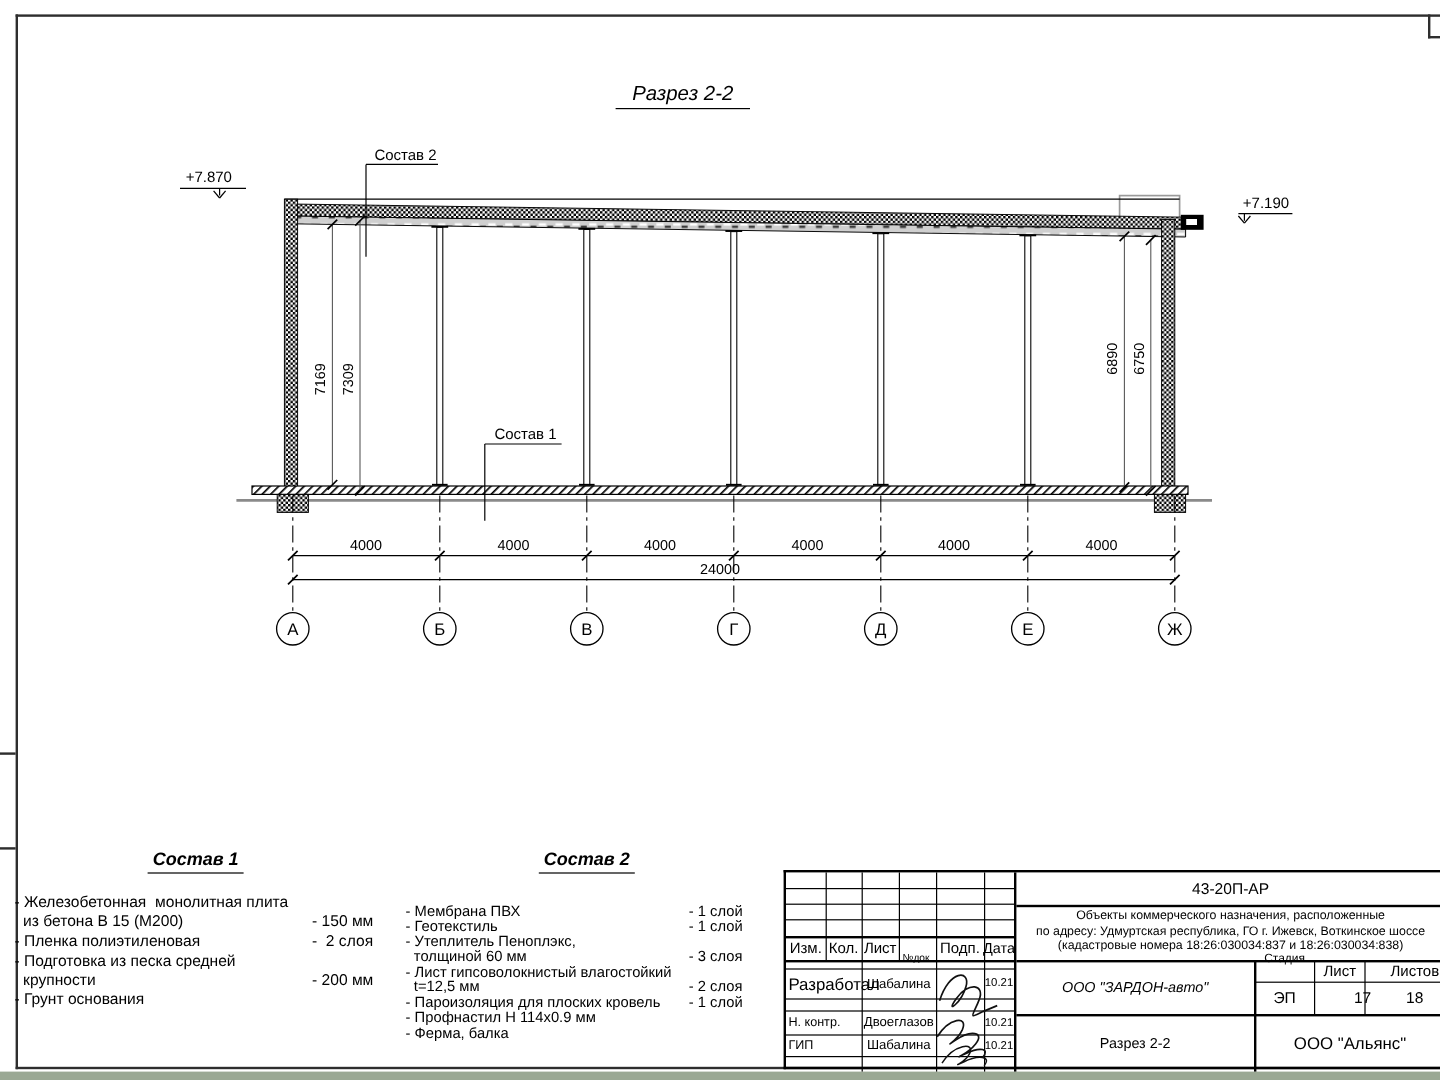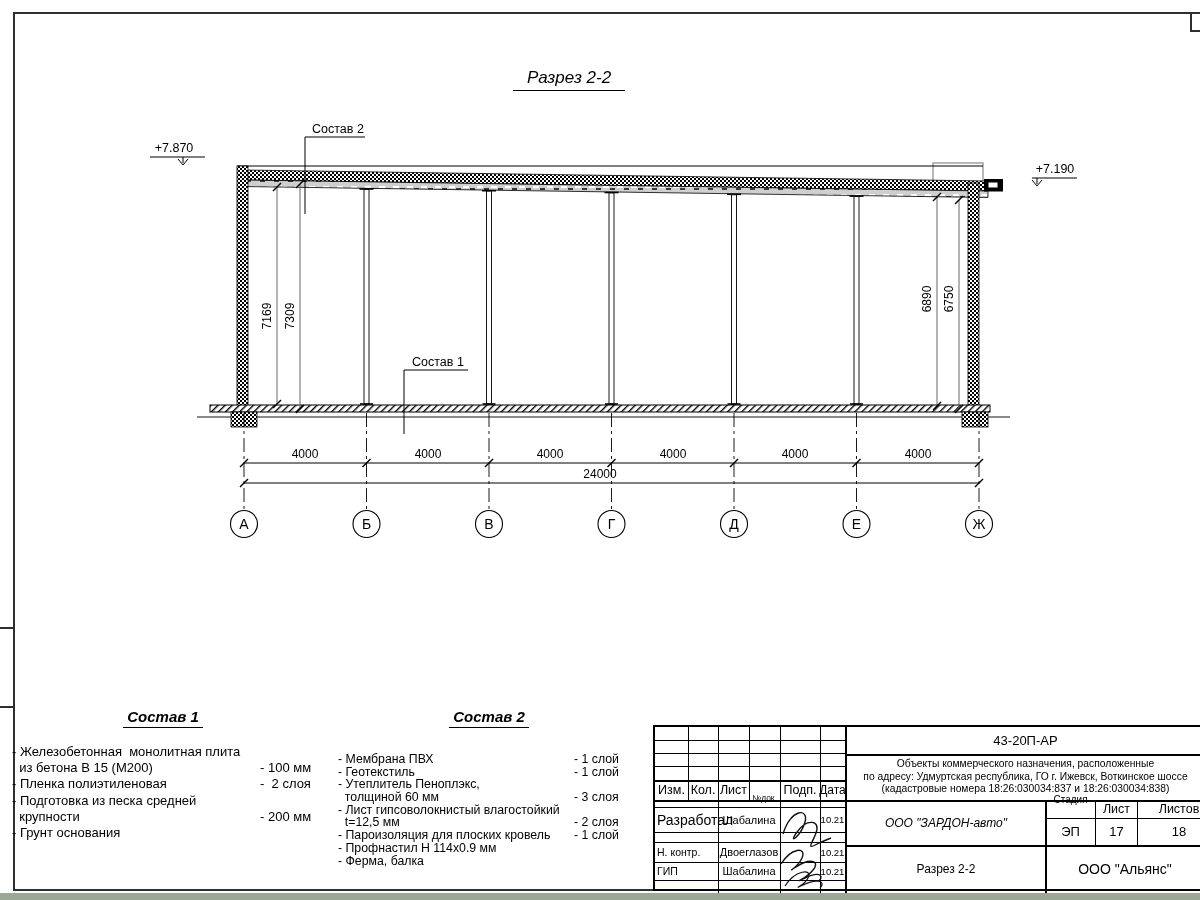--- a/index.html
+++ b/index.html
@@ -205,21 +205,21 @@
     <text class="t125" x="412" y="366">Состав 1</text>
     <line x1="404" y1="370" x2="468" y2="370" stroke="#000" stroke-width="1"></line>
     <line x1="404" y1="370" x2="404" y2="434" stroke="#000" stroke-width="1"></line>
   </g>
 </svg>
 
 <div id="comp1" class="comp">
   <div class="comp-title"><span>Состав 1</span></div>
   <div class="comp-body">
     <div class="comp-line"><span class="comp-text">- Железобетонная  монолитная плита</span><span class="comp-val"></span></div>
-    <div class="comp-line"><span class="comp-text">  из бетона В 15 (М200)</span><span class="comp-val">- 100 мм</span></div>
+    <div class="comp-line"><span class="comp-text">  из бетона В 15 (М200)</span><span class="comp-val">- 150 мм</span></div>
     <div class="comp-line"><span class="comp-text">- Пленка полиэтиленовая</span><span class="comp-val"></span><span class="comp-val">-  2 слоя</span></div>
     <div class="comp-line"><span class="comp-text">- Подготовка из песка средней</span><span class="comp-val"></span></div>
     <div class="comp-line"><span class="comp-text">  крупности</span><span class="comp-val">- 200 мм</span></div>
     <div class="comp-line"><span class="comp-text">- Грунт основания</span><span class="comp-val"></span></div>
   </div>
 </div>
 
 <div id="comp2" class="comp">
   <div class="comp-title"><span>Состав 2</span></div>
   <div class="comp-body">
@@ -295,17 +295,17 @@
   <div class="cellt" style="left:192px;top:27px;width:357px;height:46px;flex-direction:column;font-size:10.3px;line-height:12.5px">
     <span>Объекты коммерческого назначения, расположенные</span>
     <span>по адресу: Удмуртская республика, ГО г. Ижевск, Воткинское шоссе</span>
     <span>(кадастровые номера 18:26:030034:837 и 18:26:030034:838)</span>
   </div>
   <div class="cellt" style="left:192px;top:73px;width:198px;height:45px;font-size:12px;font-style:italic">ООО "ЗАРДОН-авто"</div>
   <div class="cellt" style="left:391px;top:63px;width:49px;height:18px;font-size:10px">Стадия</div>
   <div class="cellt" style="left:441px;top:73px;width:41px;height:18px;font-size:12.5px">Лист</div>
   <div class="cellt" style="left:483px;top:73px;width:82px;height:18px;font-size:12.5px">Листов</div>
   <div class="cellt" style="left:391px;top:91px;width:49px;height:27px;font-size:13px">ЭП</div>
-  <div class="cellt" style="left:441px;top:91px;width:41px;height:27px;font-size:13px">17</div>
+  <div class="cellt" style="left:460px;top:91px;width:41px;height:27px;font-size:13px">17</div>
   <div class="cellt" style="left:483px;top:91px;width:82px;height:27px;font-size:13px">18</div>
   <div class="cellt" style="left:192px;top:118px;width:198px;height:48px;font-size:12px">Разрез 2-2</div>
   <div class="cellt" style="left:391px;top:118px;width:158px;height:48px;font-size:14px">ООО "Альянс"</div>
 </div>
 
 </body></html>

